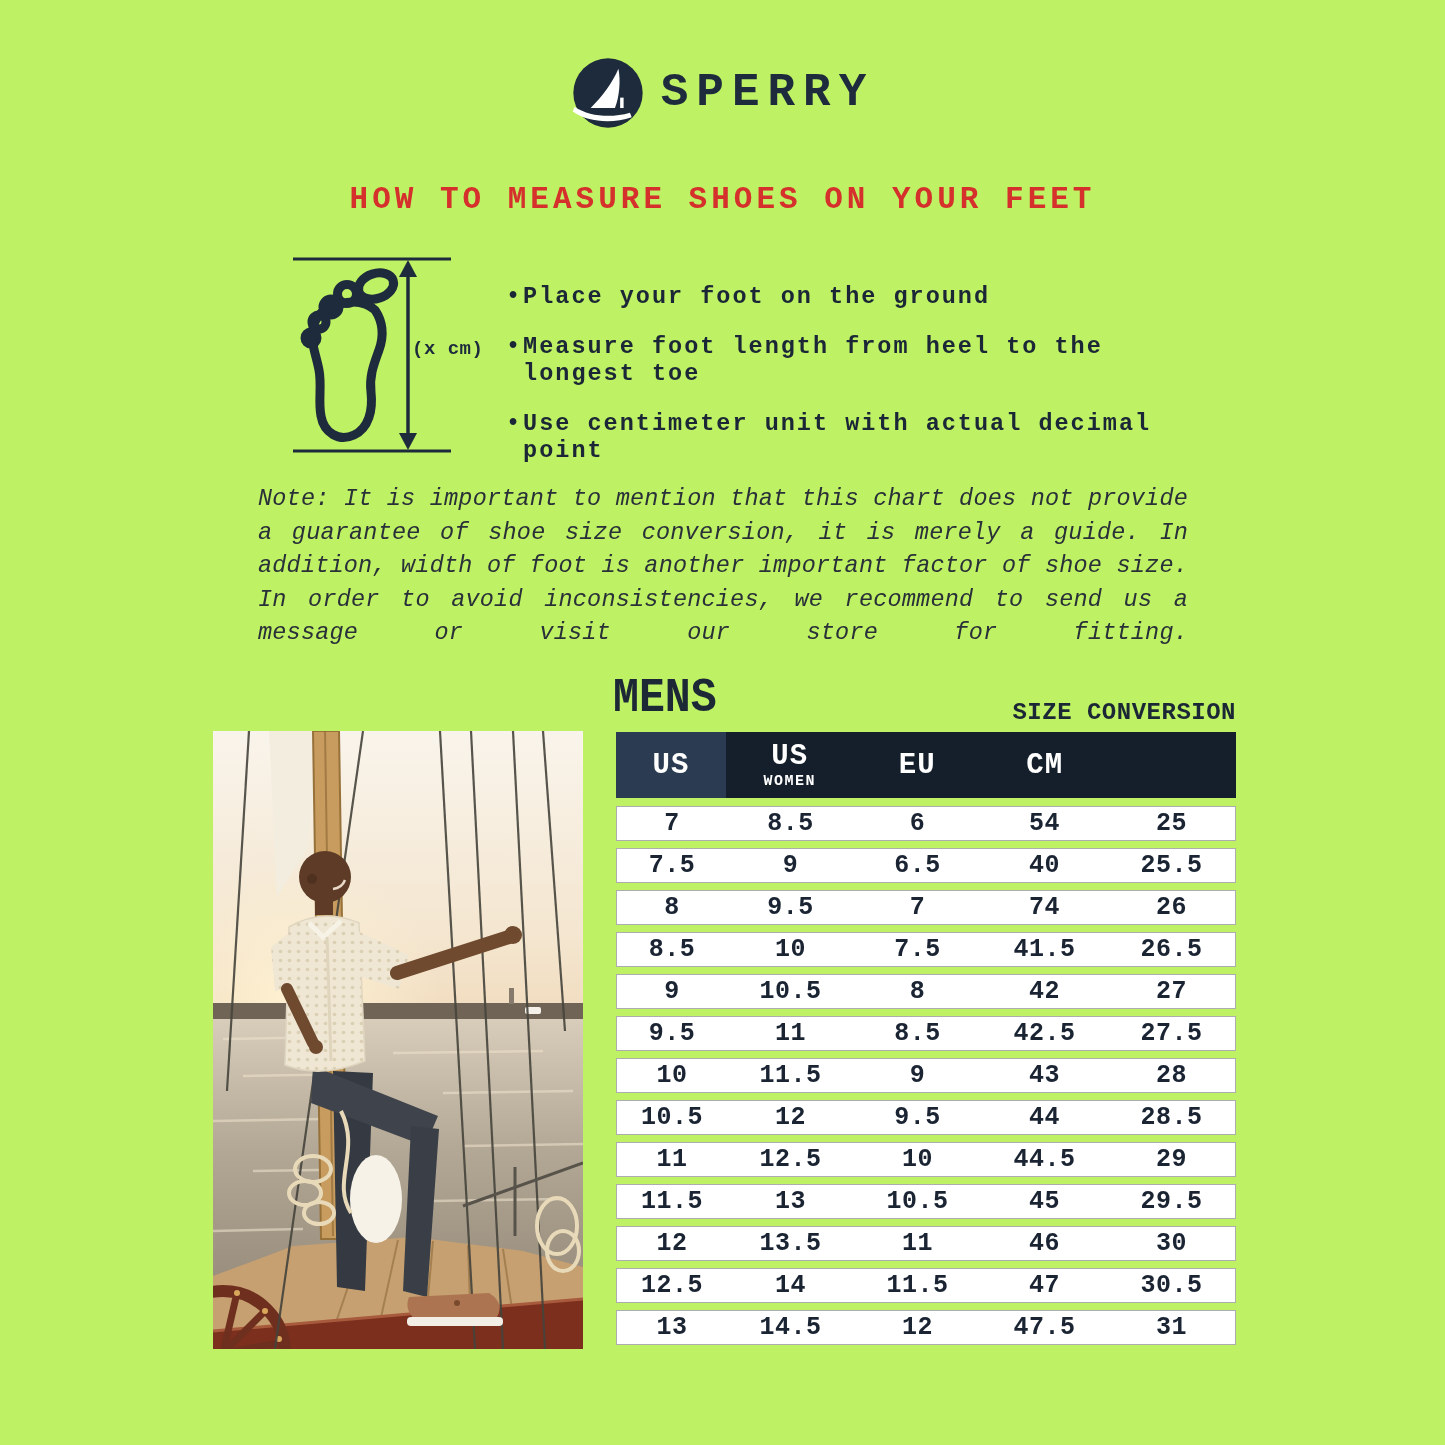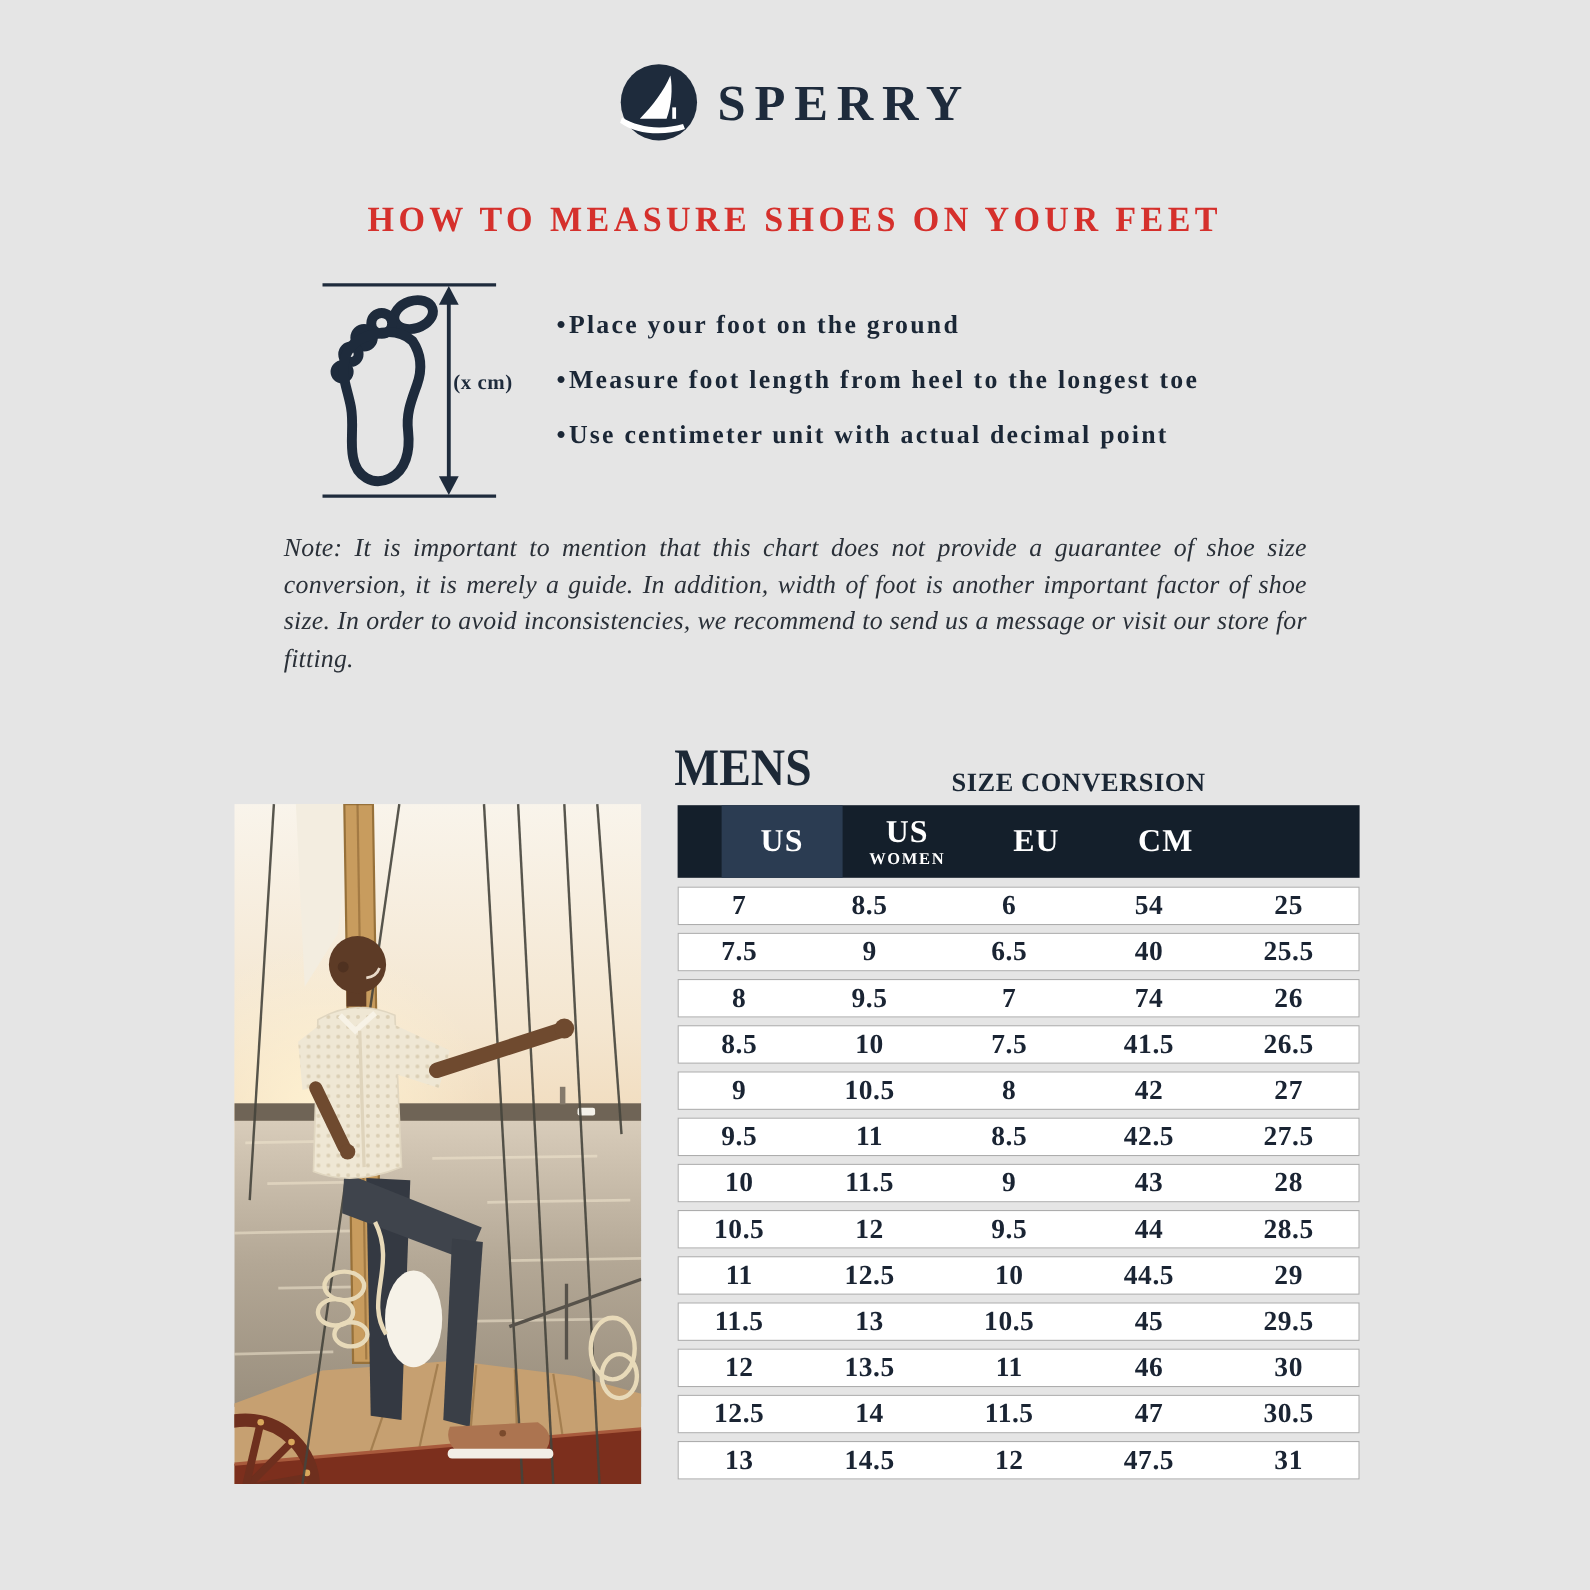--- a/index.html
+++ b/index.html
@@ -1,17 +1,17 @@
 <!DOCTYPE html>
 <html><head>
 <meta charset="utf-8">
 <style>
   html,body{margin:0;padding:0;background:#ffffff;}
-  #canvas{position:relative;width:1445px;height:1445px;background:#e5e5e5;overflow:hidden;
-          font-family:Liberation Serif, serif;color:#1E2B3C;}
+  #canvas{position:relative;width:1445px;height:1445px;background:#bef264;overflow:hidden;
+          font-family:Liberation Mono, monospace;color:#1E2B3C;}
 
   
   .logo-row{position:absolute;top:56px;left:0;width:100%;display:flex;justify-content:center;
             align-items:center;gap:16px;}
   .logo-icon{width:74px;height:74px;flex:0 0 auto;}
   .logo-text{font-size:46px;font-weight:700;letter-spacing:8px;color:#1E2B3C;}
 
   
   .heading{position:absolute;top:182px;left:0;width:100%;text-align:center;
            font-size:31px;font-weight:700;letter-spacing:4px;color:#D5302C;
@@ -33,25 +33,25 @@
   .note{position:absolute;left:258px;top:482px;width:930px;margin:0;
         font-style:italic;font-size:23.5px;line-height:33.5px;color:#2A3038;
         text-align:justify;text-align-last:justify;letter-spacing:0.2px;}
 
   
   .photo{position:absolute;left:213px;top:731px;width:370px;height:618px;}
 
   
   .gender{position:absolute;left:613px;top:671px;font-size:48px;font-weight:700;color:#1C2836;
           transform:scaleX(0.9);transform-origin:left top;letter-spacing:0px;}
-  .table-title{position:absolute;left:725px;top:699px;width:511px;text-align:center;
+  .table-title{position:absolute;left:725px;top:699px;width:511px;text-align:right;
                font-size:24px;font-weight:700;color:#1B2735;letter-spacing:0.5px;}
   .table{position:absolute;left:616px;top:732px;width:620px;}
   .thead{display:grid;grid-template-columns:110px 1fr 1fr 1fr 1fr;height:66px;
-         background:#141F2B;color:#fff;margin-bottom:8px;padding-left:40px;}
+         background:#141F2B;color:#fff;margin-bottom:8px;}
   .th{display:flex;flex-direction:column;align-items:center;justify-content:center;
       font-weight:700;font-size:29px;line-height:1;letter-spacing:1px;}
   .th.hl{background:#2B3C52;}
   .th .sub{font-size:15px;letter-spacing:1.5px;margin-top:3px;text-align:center;}
   .tr{display:grid;grid-template-columns:110px 1fr 1fr 1fr 1fr;height:35px;margin-bottom:7px;
       background:#fff;border:1.5px solid #ADADAD;box-sizing:border-box;align-items:center;}
   .td{text-align:center;font-size:25px;font-weight:600;color:#1A2433;letter-spacing:0.5px;}
 </style>
 </head>
 <body>

